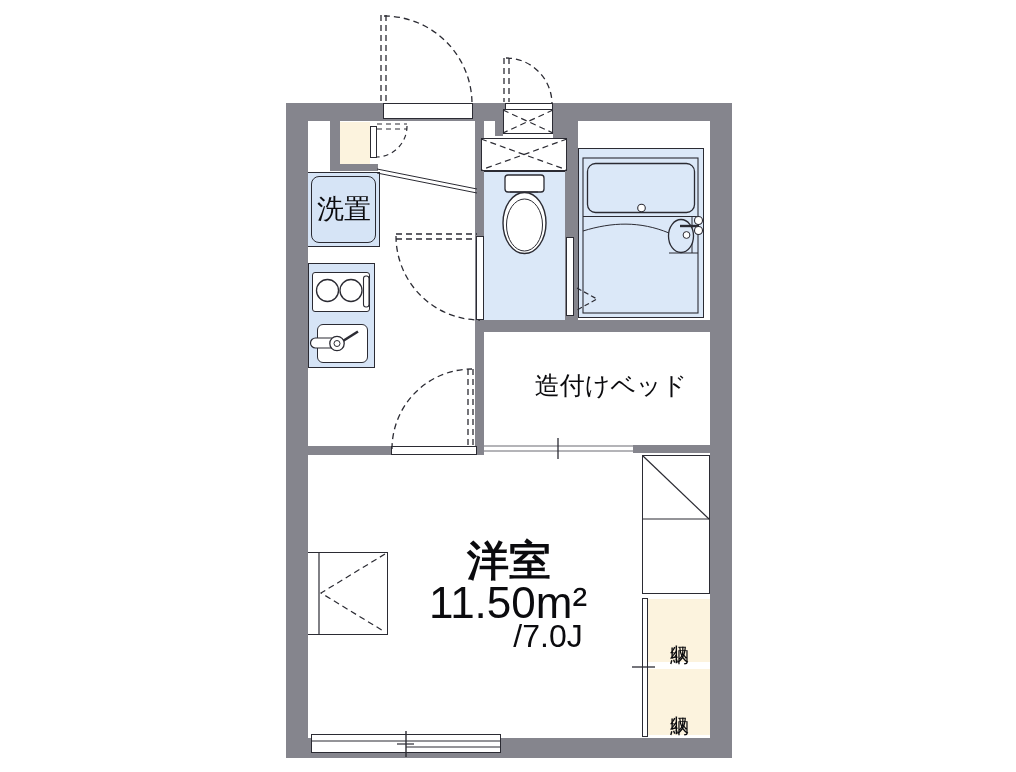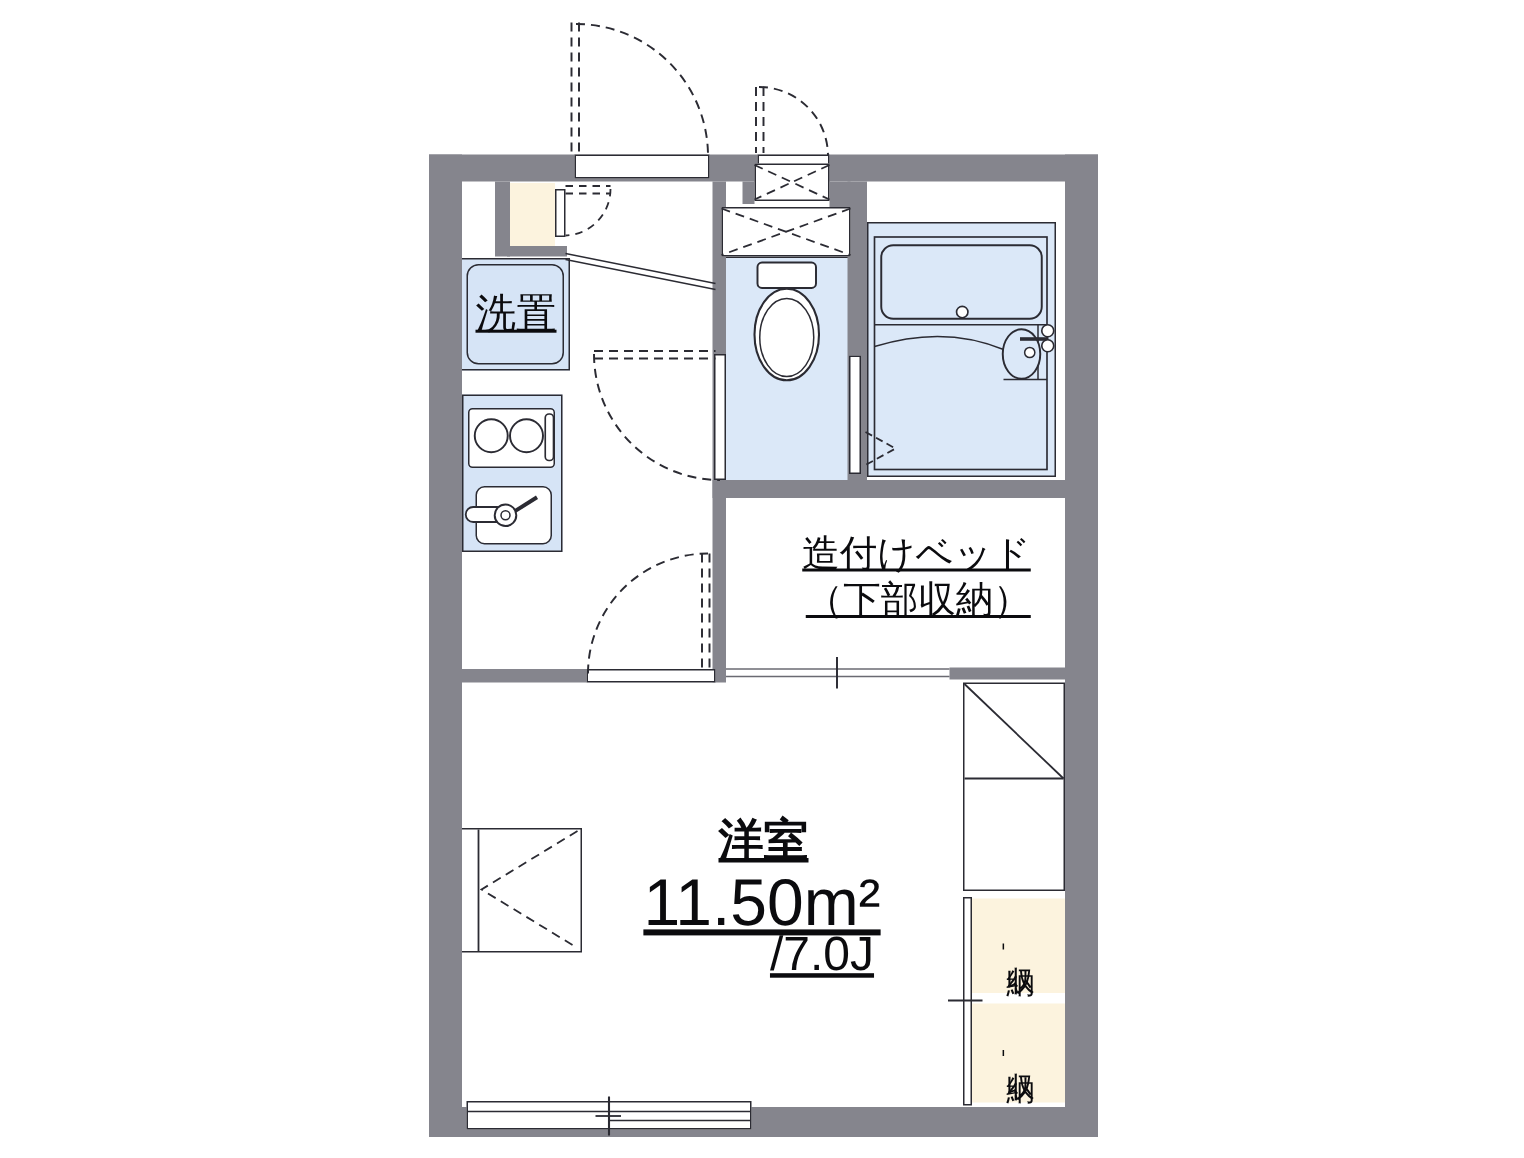--- a/index.html
+++ b/index.html
@@ -17,21 +17,21 @@
   }
   .abs{position:absolute;box-sizing:border-box;}
   .wall{background:var(--wall);z-index:2;}
   .roomfill{background:var(--room);border:1px solid var(--line);z-index:1;}
   .fixfill{background:var(--fixture);border:1.4px solid var(--line);z-index:1;}
   .creamfill{background:var(--cream);z-index:1;}
   .whitebox{background:#fff;border:1.3px solid var(--line);z-index:3;}
   .whitebox.thin{border-width:1px;}
   svg.overlay{position:absolute;left:0;top:0;z-index:4;pointer-events:none;}
   .label{position:absolute;z-index:5;transform:translate(-50%,-50%);white-space:nowrap;
-         text-align:right;line-height:1.2;color:var(--ink);text-decoration:underline;}
+         text-align:left;line-height:1.2;color:var(--ink);}
   .vert{writing-mode:vertical-rl;text-orientation:upright;letter-spacing:2px;}
   .inner-outline{position:absolute;inset:3px;border:1.3px solid var(--line);border-radius:8px;}
 </style>
 </head>
 <body>
 
 <div id="plan">
 
   <div class="abs creamfill" style="left:338px;top:122px;width:32px;height:44px;"></div>
 
@@ -180,23 +180,22 @@
       <line x1="335" y1="346" x2="358" y2="331.5" stroke="#2b2b33" stroke-width="2.6"></line>
       <circle cx="337" cy="343.5" r="7.2" fill="#fff" stroke="#2b2b33" stroke-width="1.3"></circle>
       <circle cx="337" cy="343.5" r="3" fill="none" stroke="#2b2b33" stroke-width="1"></circle>
     </g>
   </svg>
 
   <div class="label" style="left:344px;top:209px;font-size:27px;font-weight:500;">洗置</div>
 
   <div class="label" style="left:611px;top:385px;font-size:25px;font-weight:500;line-height:31px;">
     <div>造付けベッド</div>
-    <div>（下部収納）</div>
   </div>
 
-  <div class="label" style="left:509px;top:561px;font-size:30px;font-weight:600;">洋室</div>
+  <div class="label" style="left:509px;top:561px;font-size:42px;font-weight:600;">洋室</div>
   <div class="label" style="left:508px;top:603px;font-size:44px;font-weight:500;">11.50m²</div>
   <div class="label" style="left:508px;top:636px;font-size:32px;font-weight:500;margin-left:40px;">/7.0J</div>
 
   <div class="label vert" style="left:679px;top:631px;font-size:19px;font-weight:500;">収納</div>
   <div class="label vert" style="left:679px;top:702px;font-size:19px;font-weight:500;">収納</div>
 
 </div>
 
 </body></html>

